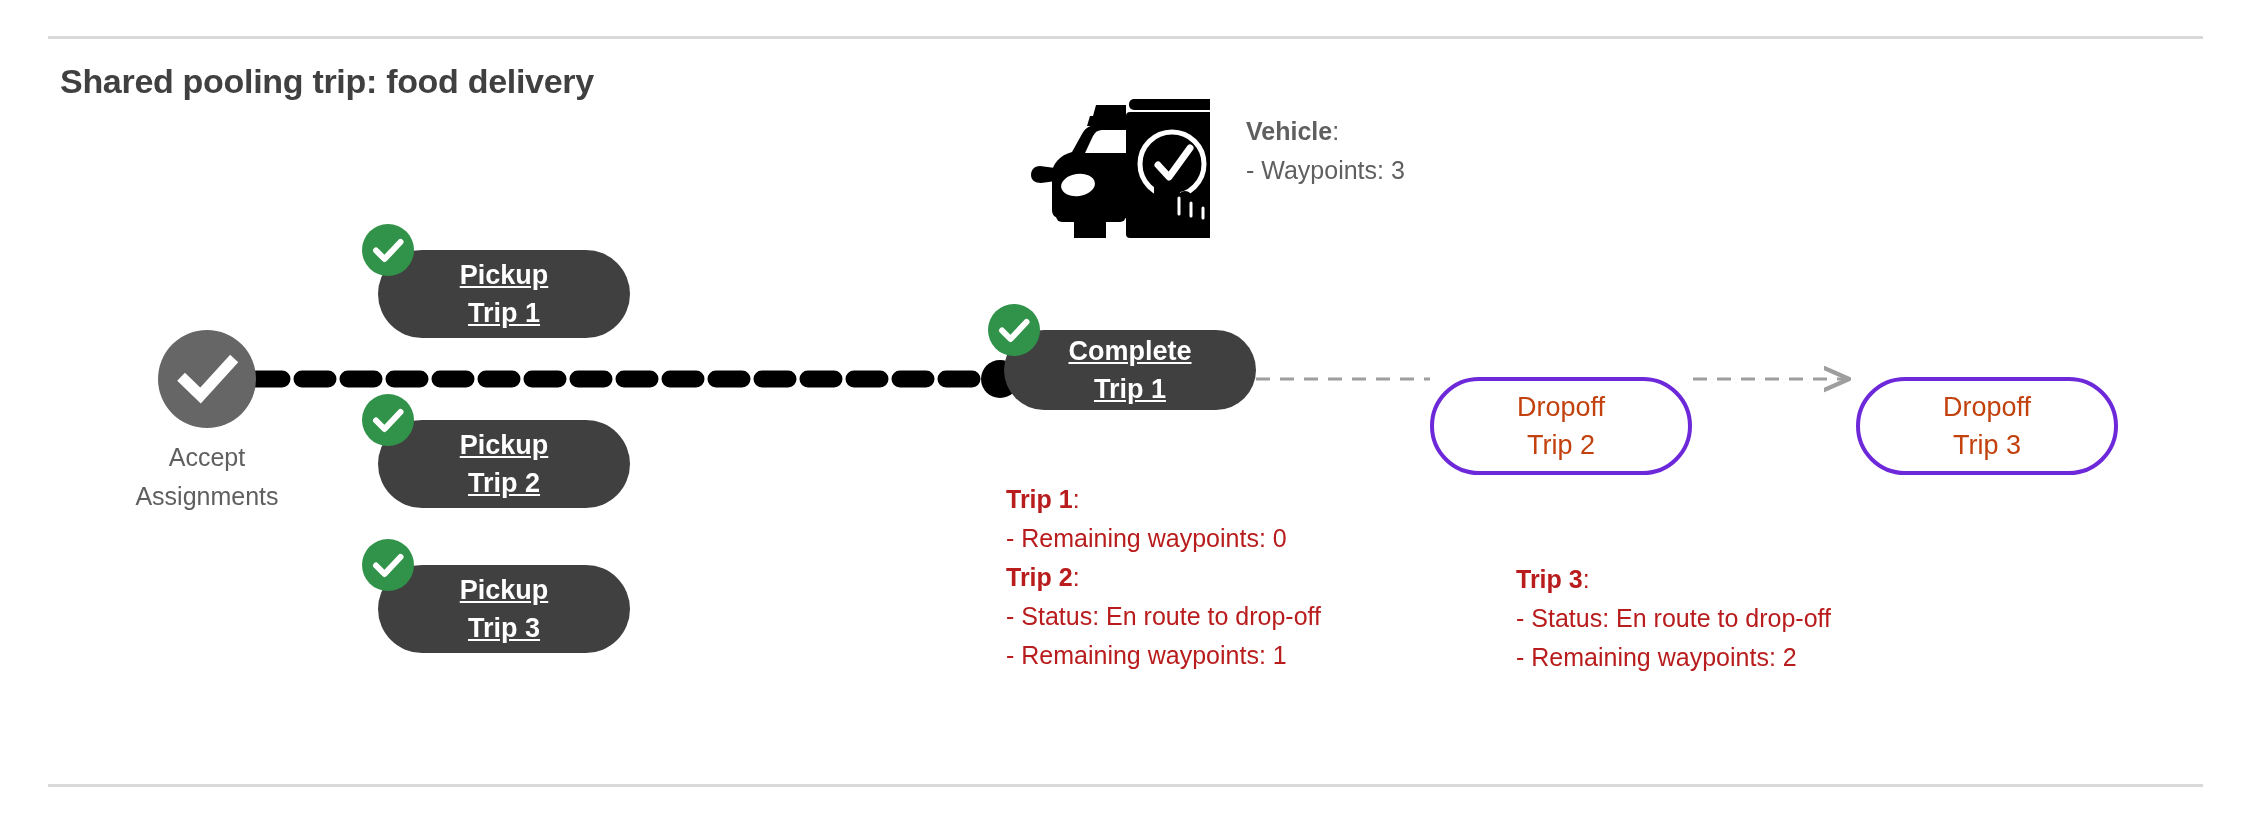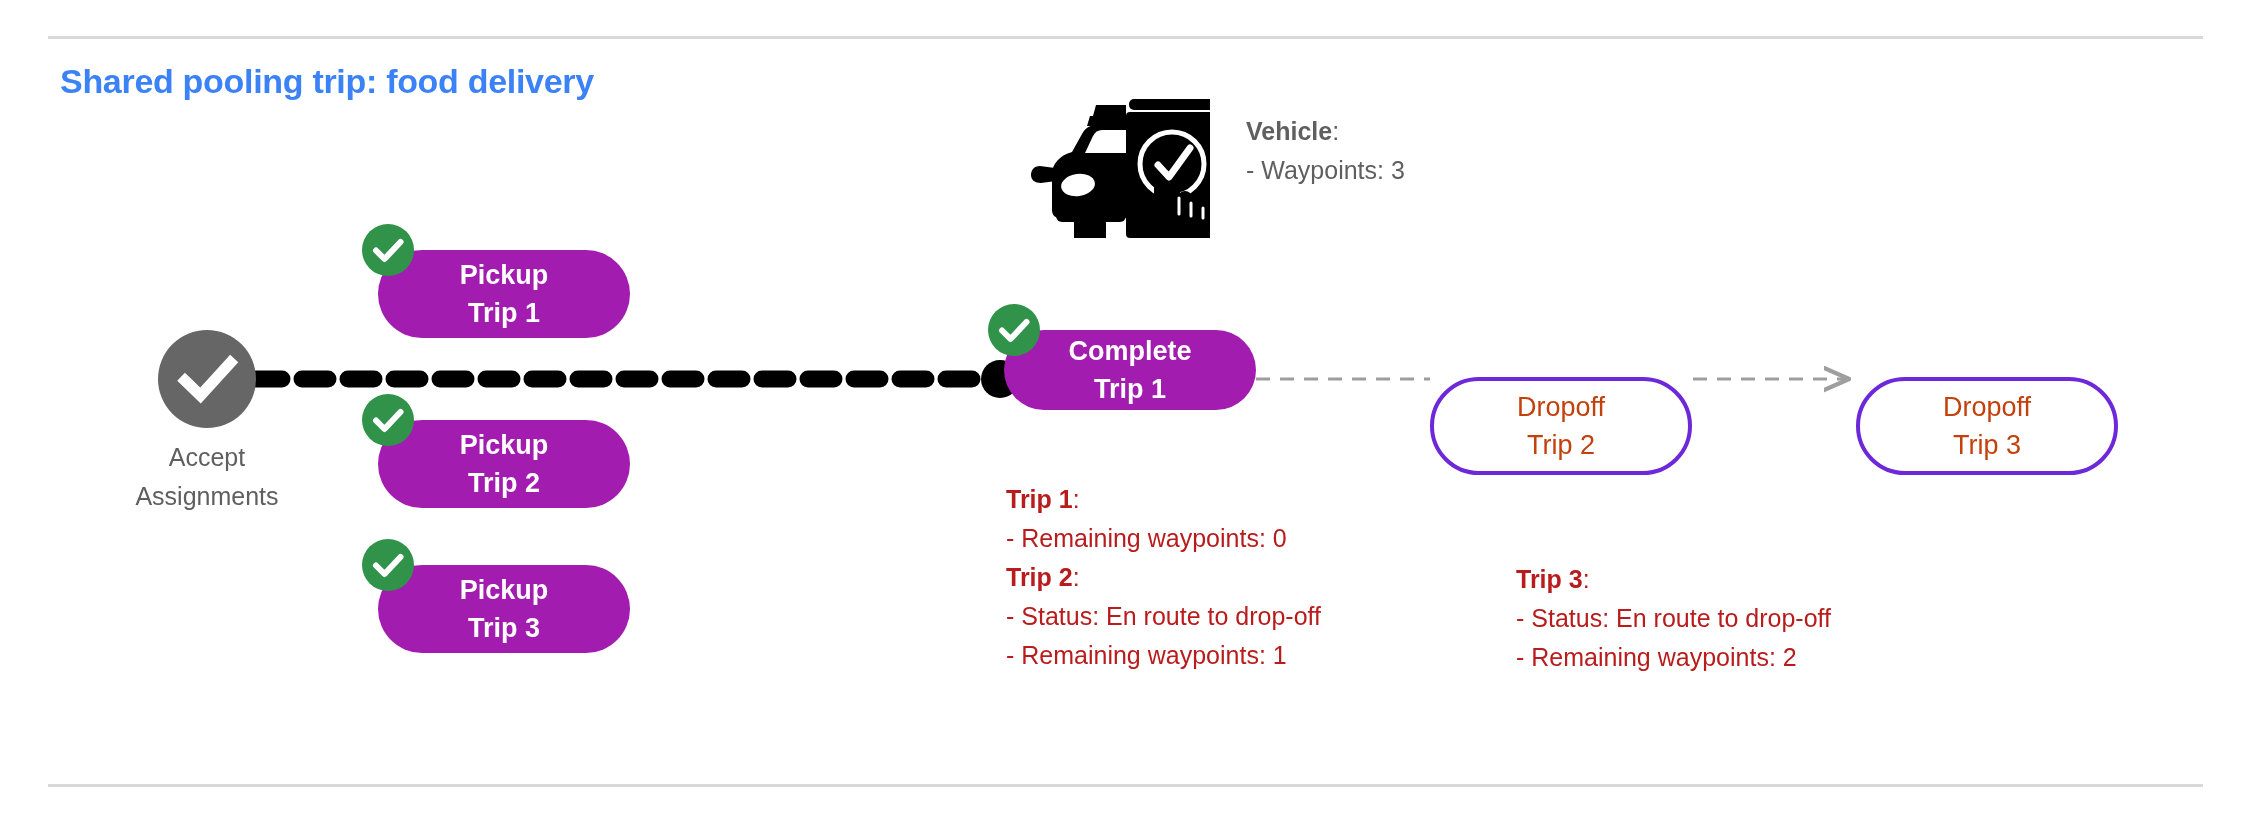--- a/index.html
+++ b/index.html
@@ -30,21 +30,21 @@
   .rule.top    { top: 36px; }
   .rule.bottom { top: 784px; }
 
   
   .page-title {
     position: absolute;
     left: 60px;
     top: 62px;
     font-size: 34px;
     font-weight: bold;
-    color: #3b82f6;
+    color: #404040;
     letter-spacing: -0.3px;
     white-space: nowrap;
   }
 
   
   #wires {
     position: absolute;
     left: 0;
     top: 0;
     width: 2245px;
@@ -87,22 +87,23 @@
     align-items: center;
     justify-content: center;
     box-sizing: border-box;
   }
   .pill .line {
     font-size: 27px;
     line-height: 38px;
     white-space: nowrap;
   }
   .pill.filled {
-    background: #a21caf;
+    background: #404040;
     color: #ffffff;
+    text-decoration: underline;
   }
   .pill.filled .line { font-weight: bold; }
   .pill.outlined {
     background: #ffffff;
     border: 4px solid #6d28d9;
     color: #c2410c;
     margin-top: 47px;
   }
 
   

